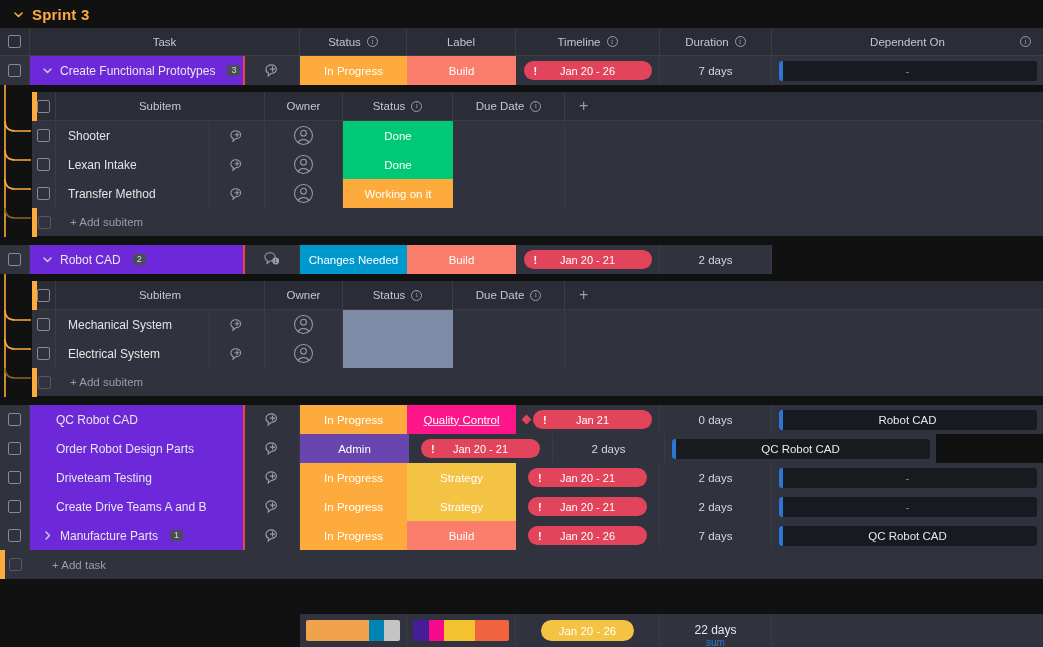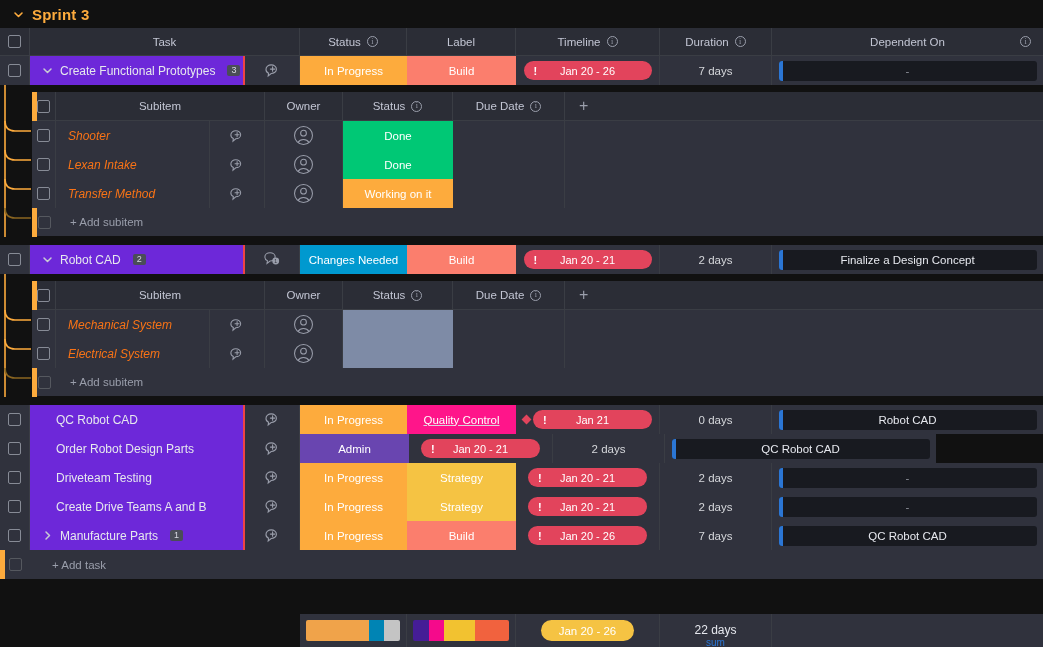--- a/index.html
+++ b/index.html
@@ -127,21 +127,21 @@
   .scol-due   { width:112px; flex:0 0 112px; }
   .scol-plus  { width:478px; flex:0 0 478px; border-right:none; justify-content:flex-start; padding-left:14px; }
   .sub-name-wrap {
     width:154px; flex:0 0 154px; display:flex; align-items:center;
     border-right:1px solid #3a3d44; background:#30323d; padding-left:12px;
   }
   .sub-chat-wrap {
     width:55px; flex:0 0 55px; display:flex; align-items:center; justify-content:center;
     border-right:1px solid #3a3d44; background:#30323d;
   }
-  .sub-name { color:#f97316; font-size:12px;font-style:italic; }
+  .sub-name { color:#e5e5e5; font-size:12px; }
   .plus-sign { color:#9a9eab; font-size:16px; line-height:1; }
   .add-row {
     display:flex; height:28px; align-items:center; background:#30323d;
   }
   .add-text { color:#9a9eab; font-size:11.5px; padding-left:14px; }
 
   
   .rail { position:absolute; left:0; top:0; bottom:0; width:32px; pointer-events:none; }
 
   .group-accent {
@@ -420,26 +420,20 @@
       </div>
       <div class="cell col-time">
         <div class="tl-pill" style="background:#e2445c;width:128px;">
           <span class="tl-bang">!</span>
           <span>Jan 20 - 21</span>
         </div>
       </div>
       <div class="cell col-dur">
           <span class="dur-txt">2 days</span>
         </div>
-      <div class="cell col-dep">
-        <div class="dep-box">
-          <span class="dep-accent"></span>
-          <span>Finalize a Design Concept</span>
-        </div>
-      </div>
     </div>
 
     <div class="sub-block" style="padding-top:7px;padding-bottom:9px;">
       <div class="rail">
         <svg width="32" height="123" viewBox="0 0 32 123">
           <path d="M5 0 V123" stroke="#fdab3d" stroke-width="1.6" fill="none"></path>
           <path d="M5 36 Q5 46 15 46 H31" stroke="#fdab3d" stroke-width="1.6" fill="none"></path>
           <path d="M5 65 Q5 75 15 75 H31" stroke="#fdab3d" stroke-width="1.6" fill="none"></path>
           <path d="M5 94 Q5 104 15 104 H31" stroke="#8a6520" stroke-width="1.6" fill="none"></path>
         </svg>

